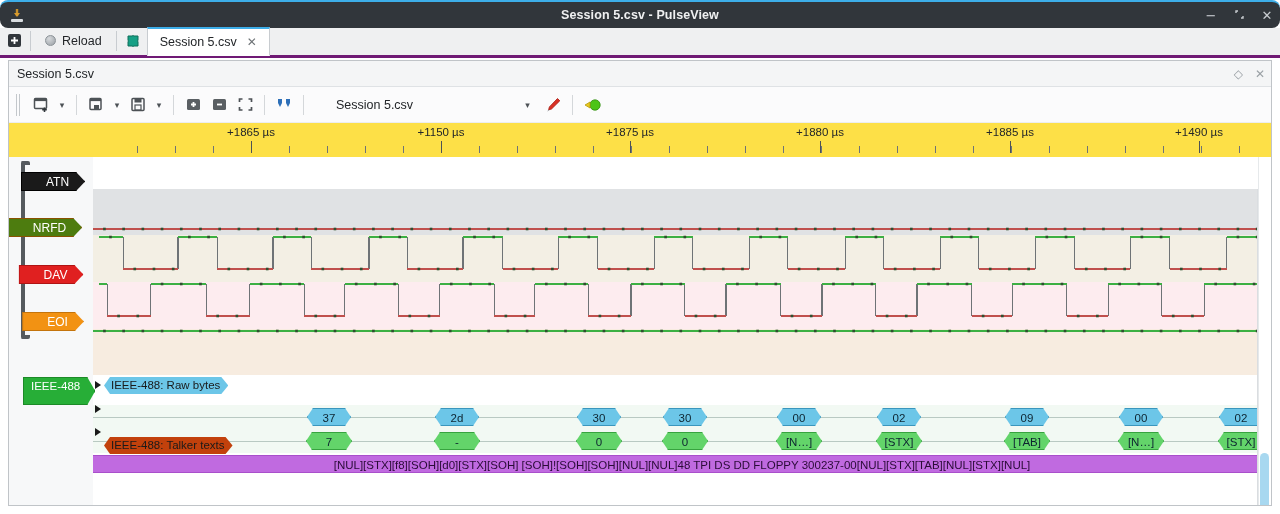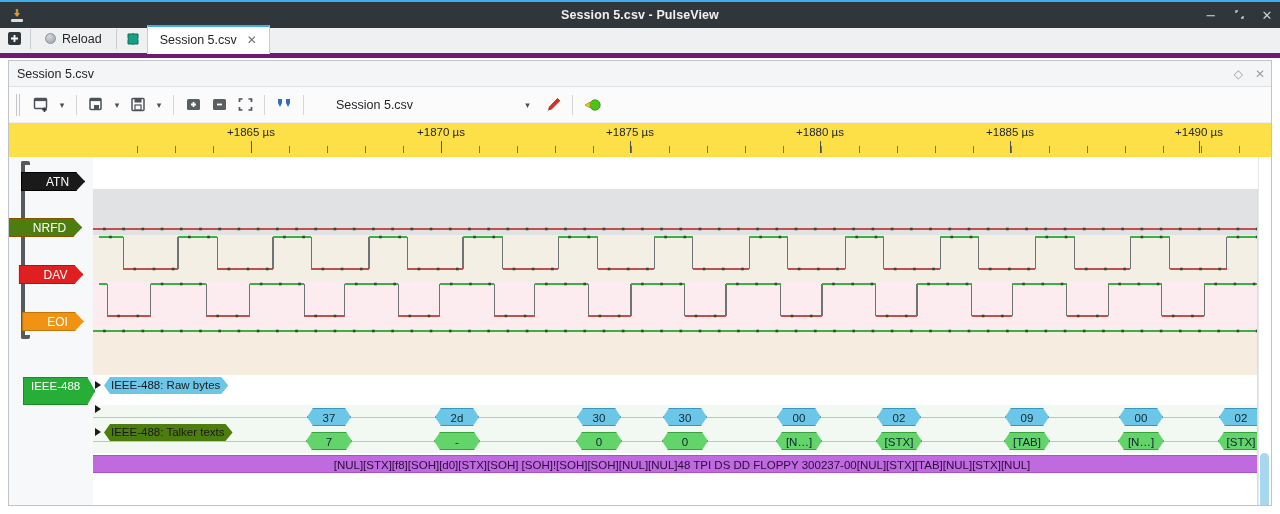--- a/index.html
+++ b/index.html
@@ -10,21 +10,21 @@
     overflow: hidden;
     font-family: "Liberation Sans", sans-serif;
     background: #ffffff;
   }
 
   
   .titlebar {
     position: absolute; left: 0; top: 0; width: 1280px; height: 28px;
     background: #31363b;
     border-top: 2px solid #3daee9;
-    display: flex; align-items: center;
+    display: flex; align-items: center; border-radius: 8px;
   }
   .titlebar-appicon {
     width: 26px; height: 26px; margin-left: 4px;
     display: flex; align-items: center; justify-content: center;
   }
   .titlebar-title {
     position: absolute; left: 0; right: 0; text-align: center;
     color: #eff0f1; font-size: 12.5px; font-weight: bold;
     letter-spacing: .1px;
   }
@@ -35,21 +35,21 @@
   .win-btn {
     color: #c8ccd0; font-size: 13px; line-height: 1;
     width: 14px; text-align: center; cursor: pointer;
     font-family: "DejaVu Sans", sans-serif;
   }
 
   
   .tabbar {
     position: absolute; left: 0; top: 28px; width: 1280px; height: 30px;
     background: #eff0f1;
-    border-bottom: 5px solid #701a75;
+    border-bottom: 3px solid #701a75;
     display: flex; align-items: flex-end;
   }
   .tab-newbtn {
     width: 28px; height: 29px; display: flex; align-items: center;
     justify-content: center; cursor: pointer;
   }
   .tabsep {
     width: 1px; height: 20px; background: #c8ccd0; margin: 0 2px 4px 2px;
   }
   .tab {
@@ -386,21 +386,21 @@
         <div class="tick-minor" style="left: 1002px;"></div>
         <div class="tick-minor" style="left: 1040px;"></div>
         <div class="tick-minor" style="left: 1078px;"></div>
         <div class="tick-minor" style="left: 1116px;"></div>
         <div class="tick-minor" style="left: 1154px;"></div>
         <div class="tick-minor" style="left: 1192px;"></div>
         <div class="tick-minor" style="left: 1230px;"></div>
         <div class="tick-major" style="left: 242px;"></div>
         <div class="ruler-label" style="left: 242px;">+1865 µs</div>
         <div class="tick-major" style="left: 432px;"></div>
-        <div class="ruler-label" style="left: 432px;">+1870 µs</div>
+        <div class="ruler-label" style="left: 432px;">+1150 µs</div>
         <div class="tick-major" style="left: 621px;"></div>
         <div class="ruler-label" style="left: 621px;">+1875 µs</div>
         <div class="tick-major" style="left: 811px;"></div>
         <div class="ruler-label" style="left: 811px;">+1880 µs</div>
         <div class="tick-major" style="left: 1001px;"></div>
         <div class="ruler-label" style="left: 1001px;">+1885 µs</div>
         <div class="tick-major" style="left: 1190px;"></div>
         <div class="ruler-label" style="left: 1190px;">+1490 µs</div>
       </div>
 
@@ -707,16 +707,16 @@
         <div class="plot-right-edge" style="right:13px"></div>
       </div>
 
       <div class="vscroll-track">
         <div class="vscroll-thumb" id="vthumb" style="top: 296px; height: 82px;"></div>
       </div>
     <div class="dec-arrow" style="left: 86px; top: 224px; position: absolute;"></div>
         <div class="dec-label" style="background: rgb(108, 198, 232); left: 95px; top: 220px; position: absolute; z-index: 6;">IEEE-488: Raw bytes</div>
         <div class="dec-arrow" style="left: 86px; top: 248px; position: absolute;"></div>
         <div class="dec-arrow" style="left: 86px; top: 271px; position: absolute;"></div>
-        <div class="dec-label" style="background: #4d7c0f; left: 95px; top: 267px; position: absolute; z-index: 6;">IEEE-488: Talker texts</div>
+        <div class="dec-label" style="background: #c2410c; left: 95px; top: 280px; position: absolute; z-index: 6;">IEEE-488: Talker texts</div>
       </div>
   </div>
 </div>
 
 </body></html>

